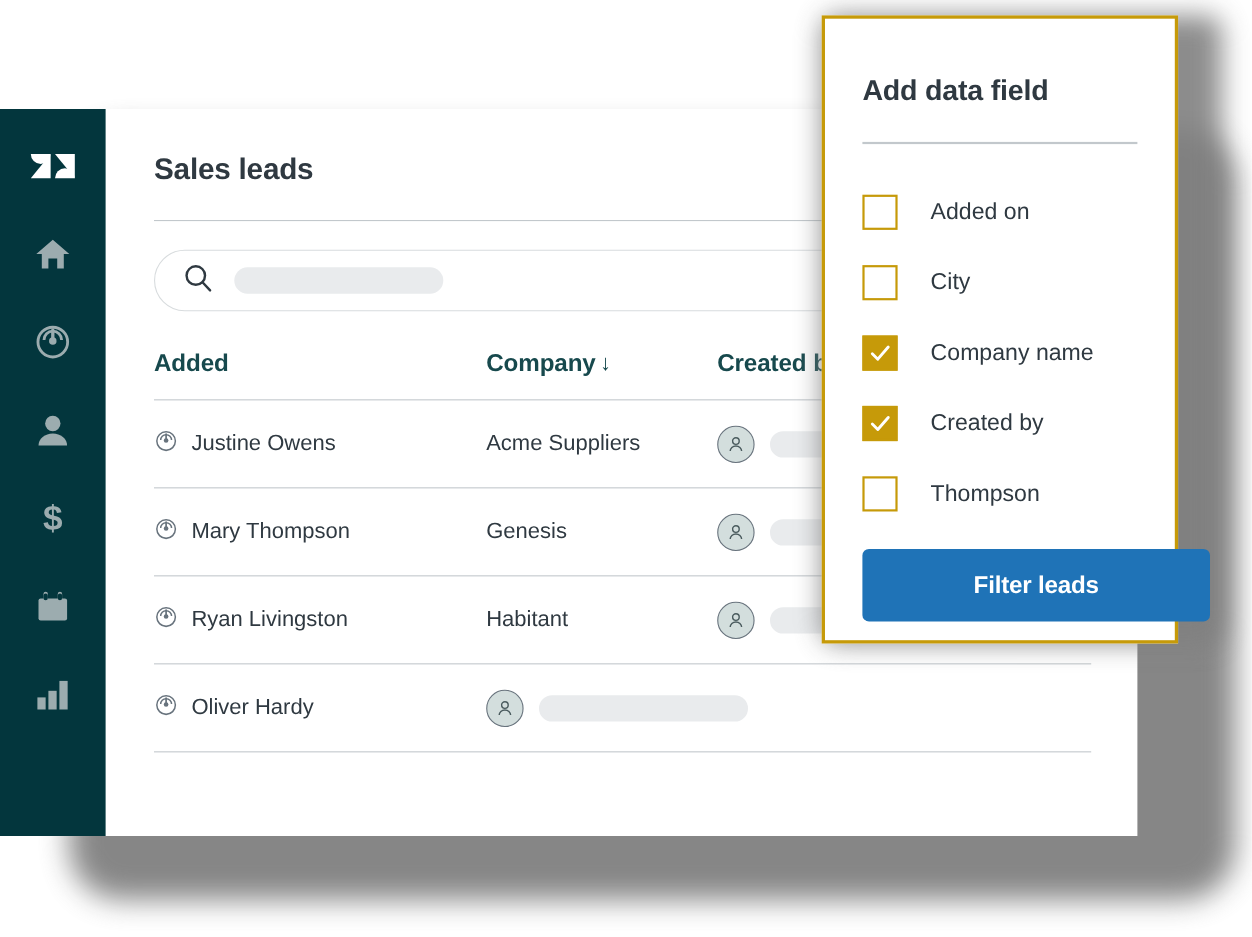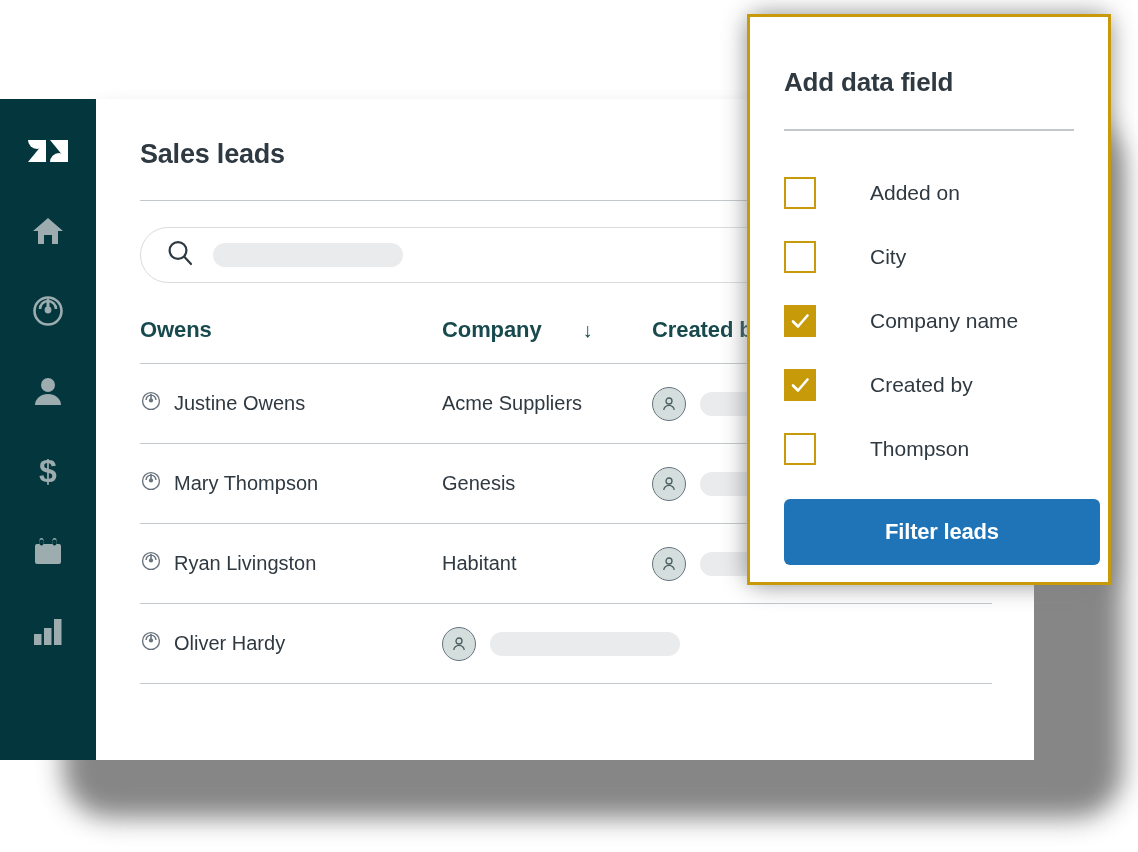--- a/index.html
+++ b/index.html
@@ -140,21 +140,21 @@
   }
   .th {
     font-size: 22px;
     font-weight: 700;
     color: #17494D;
     letter-spacing: -0.1px;
     display: flex;
     align-items: center;
   }
   .col-lead    { flex: 0 0 302px; }
-  .col-company { flex: 0 0 210px; gap: 37px; }
+  .col-company { flex: 0 0 210px; }
   .col-created { flex: 1 1 auto; }
   .sort-arrow {
     margin-left: 4px;
     font-size: 20px;
     color: #17494D;
     font-weight: 400;
   }
 
   .trow {
     display: flex;
@@ -199,21 +199,21 @@
     height: 24px;
     border-radius: 12px;
     background: #E9EBED;
   }
 
   
   .panel {
     position: absolute;
     left: 747px;
     top: 14px;
-    width: 364px;
+    width: 324px;
     height: 571px;
     background: #ffffff;
     border: 3px solid #C69A09;
     z-index: 40;
     padding: 0 34px;
   }
   .panel-shadow {
     position: absolute;
     left: 747px;
     top: 14px;
@@ -256,21 +256,20 @@
     display: flex;
     align-items: center;
     justify-content: center;
   }
   .cbx.checked { background: #C69A09; border-color: #C69A09; }
   .cbx .tick { display: none; }
   .cbx.checked .tick { display: block; }
   .opt-label {
     font-size: 21px;
     color: #2F3941;
-    margin-left: 24px;
   }
 
   .filter-btn {
     margin-top: 18px;
     width: 316px;
     height: 66px;
     background: #1F73B7;
     color: #ffffff;
     border: 0;
     border-radius: 6px;
@@ -374,21 +373,21 @@
           </svg>
         </span>
         <div class="search-skeleton"></div>
         <input class="search-input-hidden" type="text" placeholder="" style="">
       </div>
 
       <div class="table">
 
         <div class="thead">
           <div class="th col-lead">
-            <span>Owens</span>
+            <span>Added</span>
           </div>
           <div class="th col-company">
             <span>Company</span>
             <span class="sort-arrow">↓</span>
           </div>
           <div class="th col-created">
             <span>Created by</span>
           </div>
         </div>
 

